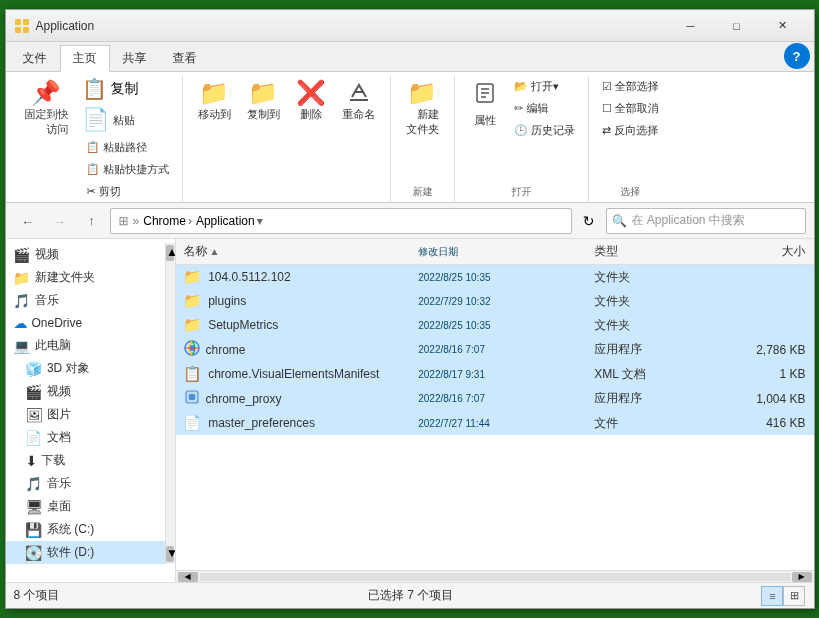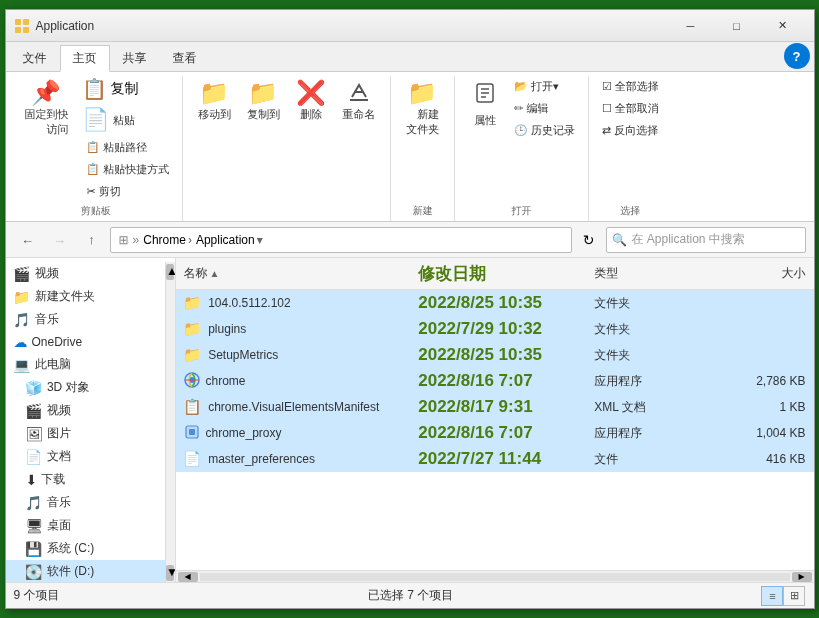--- a/index.html
+++ b/index.html
@@ -50,21 +50,21 @@
     
     .sidebar { width: 170px; background: white; border-right: 1px solid #ddd; overflow-y: auto; flex-shrink: 0; padding: 4px 0; }
     .sidebar-item { display: flex; align-items: center; padding: 3px 8px; cursor: pointer; gap: 4px; font-size: 12px; color: #333; white-space: nowrap; }
     .sidebar-item.selected { background: #cce8ff; }
     .sidebar-item .icon { font-size: 14px; flex-shrink: 0; }
 
     
     .file-area { flex: 1; background: white; display: flex; flex-direction: column; overflow: hidden; }
     .file-list-header { display: flex; align-items: center; padding: 4px 8px; border-bottom: 1px solid #ddd; background: #f5f5f5; flex-shrink: 0; }
     .col-name { flex: 2; font-size: 12px; color: #333; font-weight: 500; cursor: pointer; display: flex; align-items: center; gap: 2px; }
-    .col-date { flex: 1.5; font-size: 17px; color: #4d7c0f; font-weight: 700; }
+    .col-date { flex: 1.5; font-size: 10px; color: #0c4a6e; font-weight: 400; }
     .col-type { flex: 1; font-size: 12px; color: #333; font-weight: 500; }
     .col-size { flex: 0.8; font-size: 12px; color: #333; font-weight: 500; text-align: right; }
     .col-name-arrow { font-size: 10px; color: #666; }
 
     .file-list { flex: 1; overflow-y: auto; }
     .file-row { display: flex; align-items: center; padding: 3px 8px; cursor: pointer; min-height: 24px; }
     .file-row.selected { background: #cce8ff; }
     .file-row .col-name { display: flex; align-items: center; gap: 6px; }
     .file-icon { font-size: 15px; flex-shrink: 0; }
 
@@ -138,21 +138,20 @@
               <span>📋</span>
               <span>粘贴快捷方式</span>
             </div>
             <div class="ribbon-btn-small">
               <span>✂</span>
               <span>剪切</span>
             </div>
           </div>
         </div>
       </div>
-      <div class="ribbon-group-label">剪贴板</div>
     </div>
 
     <div class="ribbon-group">
       <div class="ribbon-group-content">
         <div class="ribbon-btn-large">
           <span class="icon">📁</span>
           <span class="label">移动到</span>
         </div>
         <div class="ribbon-btn-large">
           <span class="icon">📁</span>
@@ -436,20 +435,20 @@
 
       <div style="height:12px;background:#f0f0f0;border-top:1px solid #ddd;display:flex;align-items:center;">
         <div style="width:20px;height:10px;background:#bbb;border-radius:2px;margin-left:2px;cursor:pointer;display:flex;align-items:center;justify-content:center;font-size:8px;">◀</div>
         <div style="flex:1;height:8px;background:#e0e0e0;margin:0 2px;"></div>
         <div style="width:20px;height:10px;background:#bbb;border-radius:2px;margin-right:2px;cursor:pointer;display:flex;align-items:center;justify-content:center;font-size:8px;">▶</div>
       </div>
     </div>
   </div>
 
   <div class="status-bar">
-    <span class="status-text">9 个项目</span>
+    <span class="status-text">8 个项目</span>
     <span class="status-text">已选择 7 个项目</span>
     <div class="view-buttons">
       <button class="view-btn active">≡</button>
       <button class="view-btn">⊞</button>
     </div>
   </div>
 </div>
 
 </body></html>

